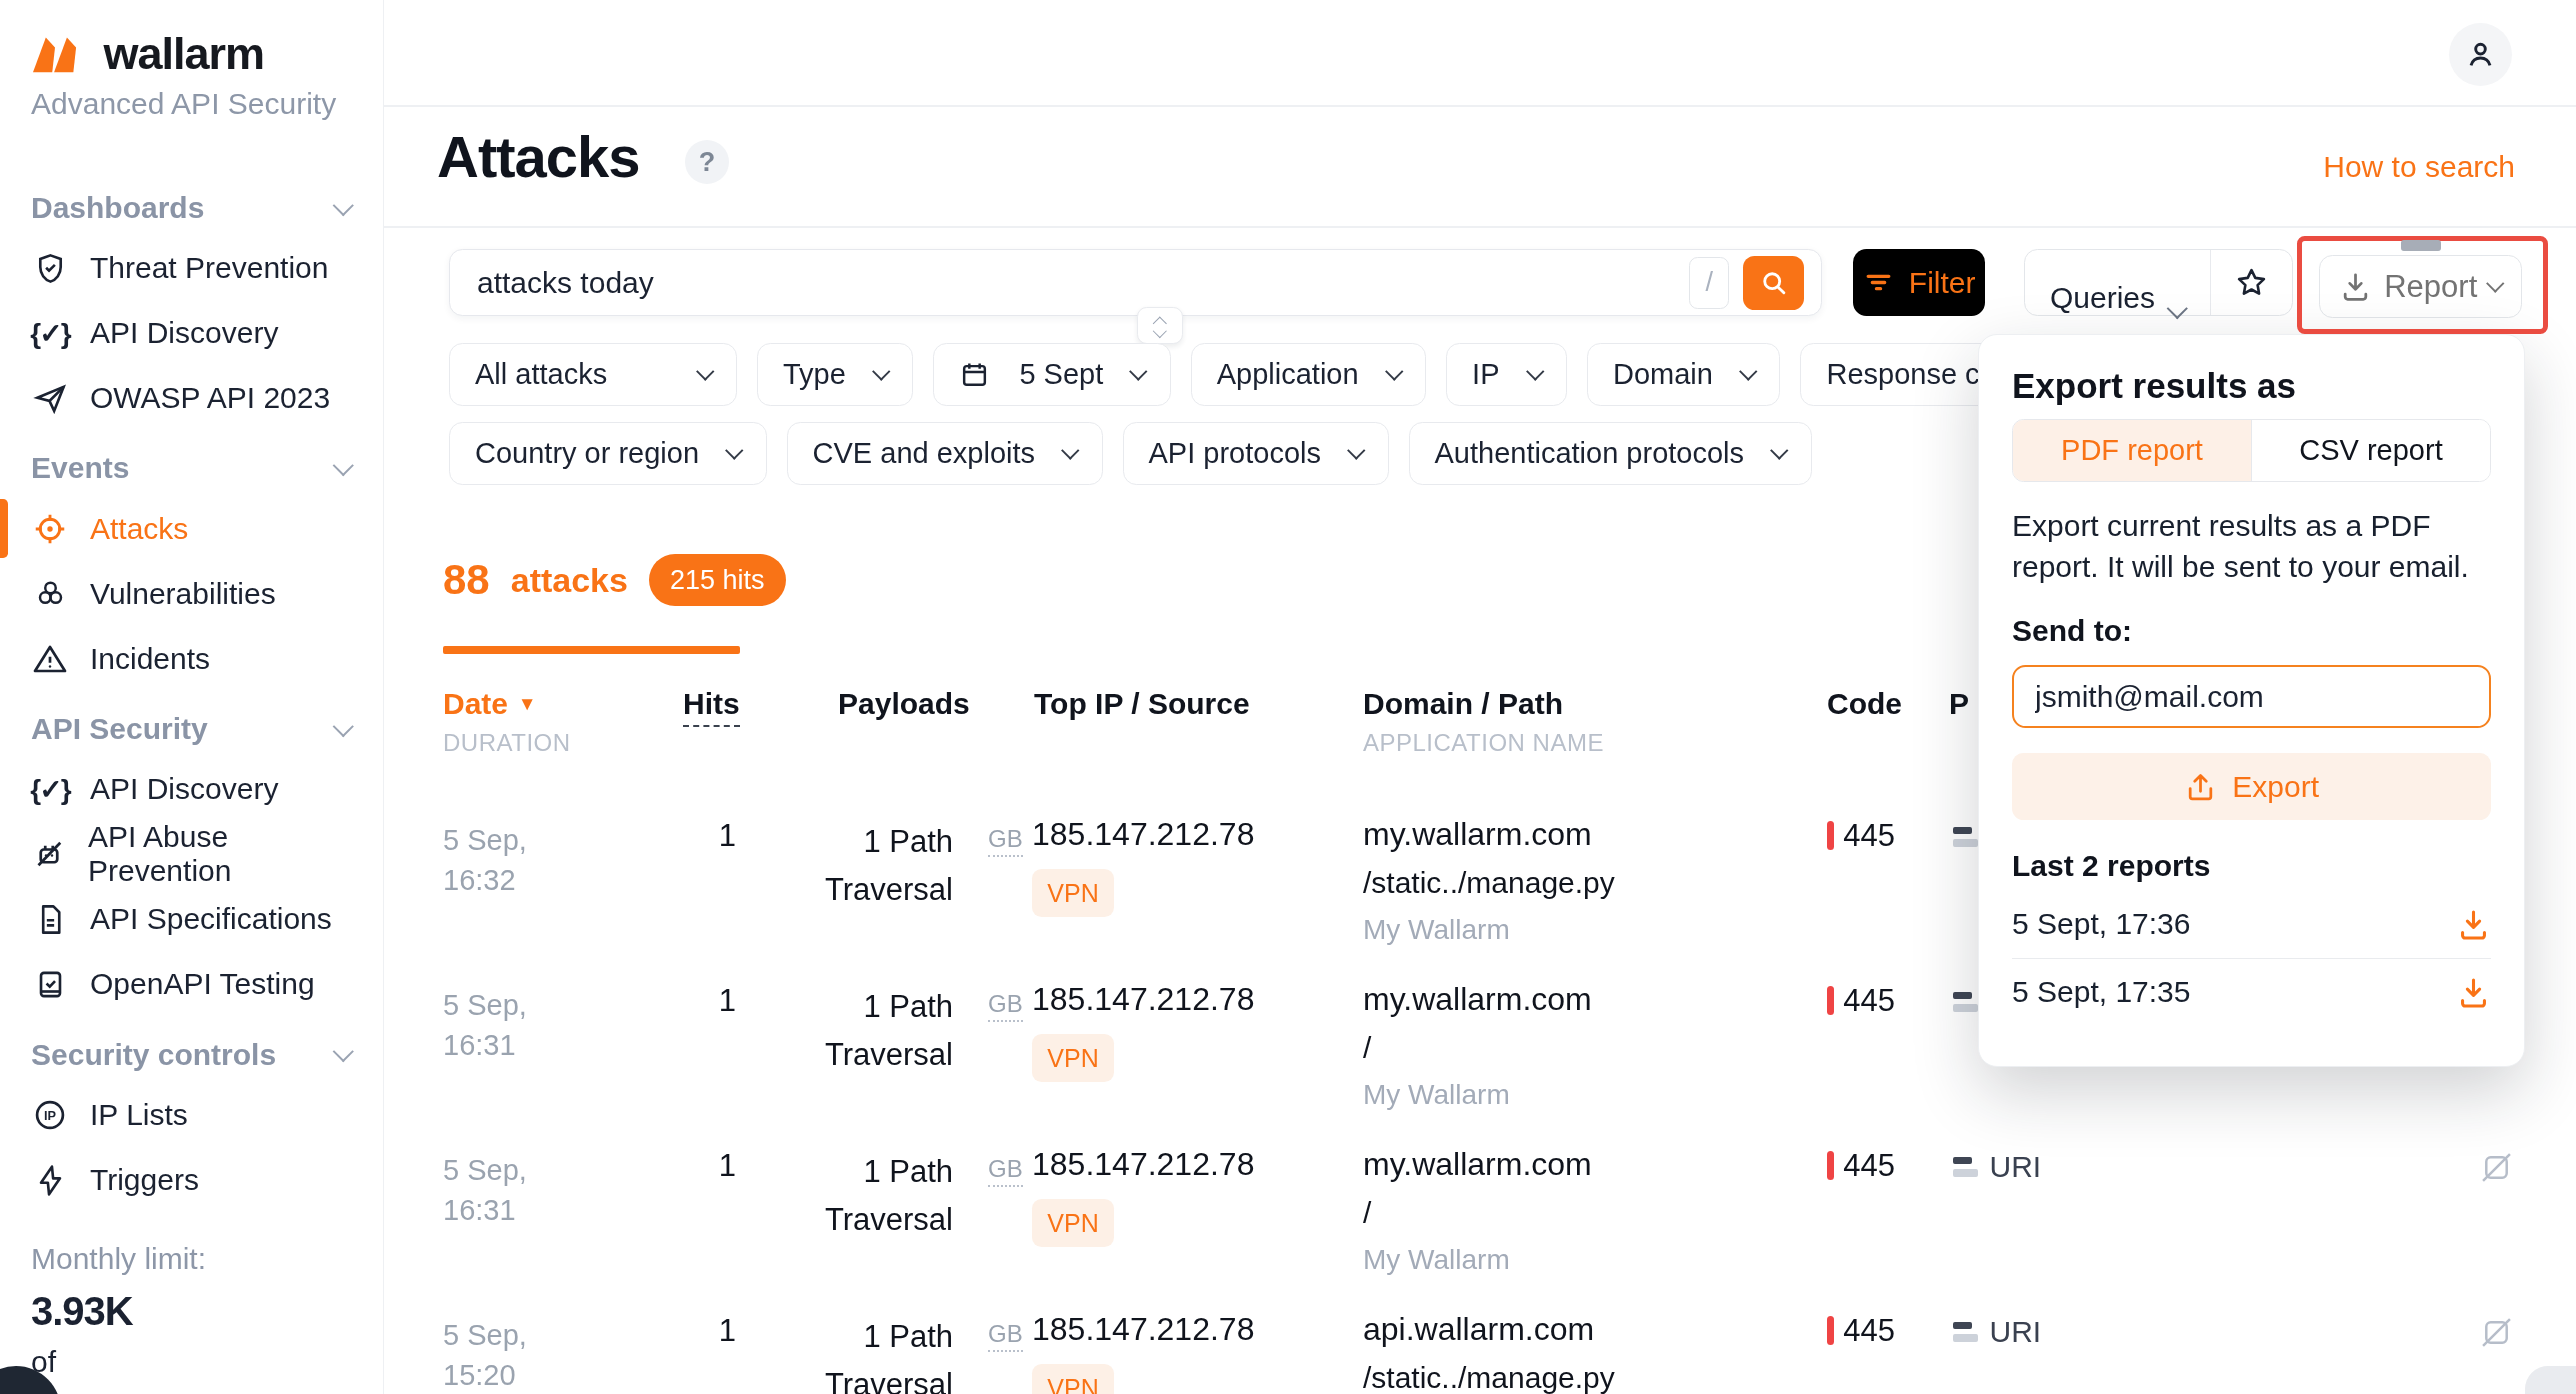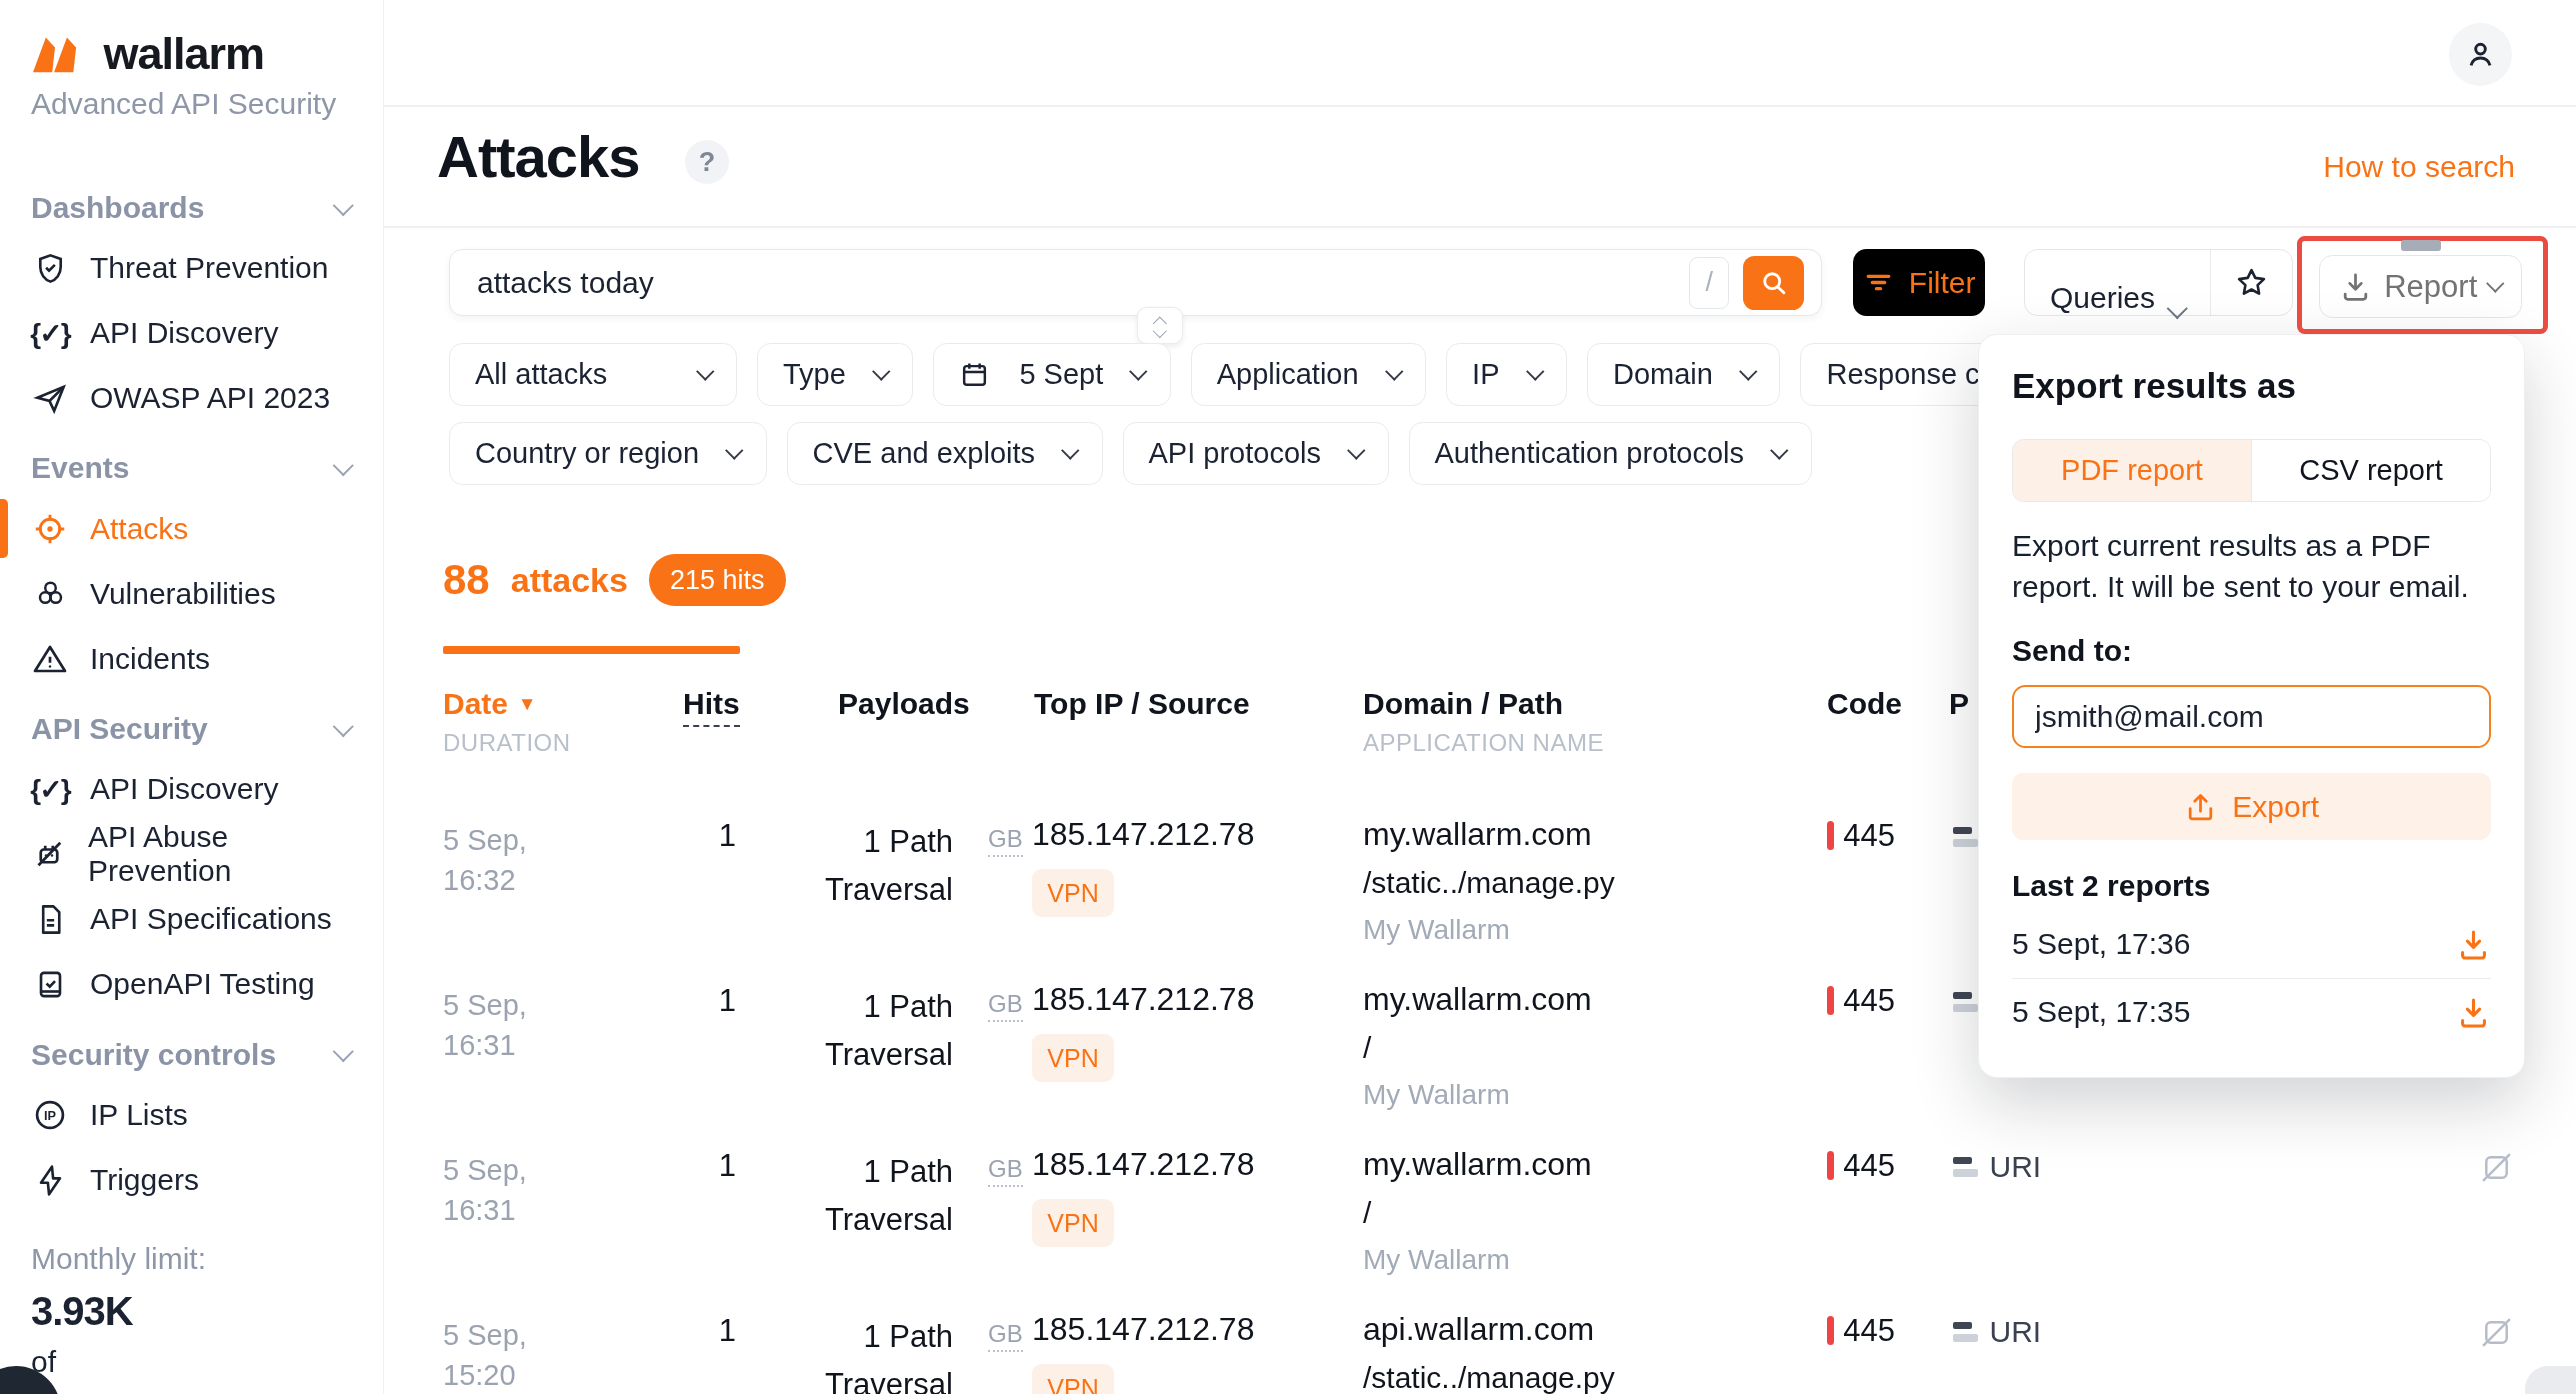--- a/index.html
+++ b/index.html
@@ -106,23 +106,23 @@
   .c-param{position:absolute;left:1510px;top:9.6px;display:flex;align-items:center;gap:11.5px;font-size:30px;color:#3a4150;}
   .param-ic{display:flex;flex-direction:column;gap:4.8px;}
   .param-ic i{display:block;width:25px;height:7.7px;border-radius:1.9px;}
   .param-ic i:first-child{background:#3f4654;width:19px;align-self:flex-start;}
   .param-ic i:last-child{background:#cdd2da;}
   .c-exclude{position:absolute;left:2036px;top:9.6px;color:#b6bdc9;cursor:pointer;}
 
   
   .popup{position:absolute;left:1978px;top:334px;width:547px;box-sizing:border-box;background:#fff;
          border-radius:19px;border:1px solid #edeff2;box-shadow:0 25px 67px rgba(23,28,38,.20);
-         padding:31px 33px 31px 33px;z-index:50;}
+         padding:31px 33px 40px 33px;z-index:50;}
   .popup h2{margin:0;font-size:35px;font-weight:800;color:#10141d;}
-  .seg{margin-top:33px;height:63px;box-sizing:border-box;border:1.9px solid #e6e8ec;border-radius:11.5px;
+  .seg{margin-top:13px;height:63px;box-sizing:border-box;border:1.9px solid #e6e8ec;border-radius:11.5px;
        display:flex;overflow:hidden;}
   .seg > div{flex:1;display:flex;align-items:center;justify-content:center;font-size:29px;cursor:pointer;}
   .seg .on{background:#fdf0e7;color:#f97316;}
   .seg .off{background:#fff;color:#10141d;border-left:1.9px solid #e6e8ec;}
   .popup p{margin:23px 0 0 0;font-size:30px;line-height:41px;color:#18202e;}
   .send-label{margin-top:27px;font-size:30px;font-weight:800;color:#10141d;}
   .email-input{margin-top:17.3px;height:63px;box-sizing:border-box;width:100%;border:2.9px solid #f5821f;border-radius:13.4px;
                font-size:30px;color:#1b2231;padding:0 21px;outline:none;font-family:"Liberation Sans",sans-serif;}
   .export-btn{margin-top:25px;height:67px;border-radius:11.5px;background:#fdf1e8;display:flex;align-items:center;
               justify-content:center;gap:15.3px;color:#f97316;font-size:30px;cursor:pointer;}

